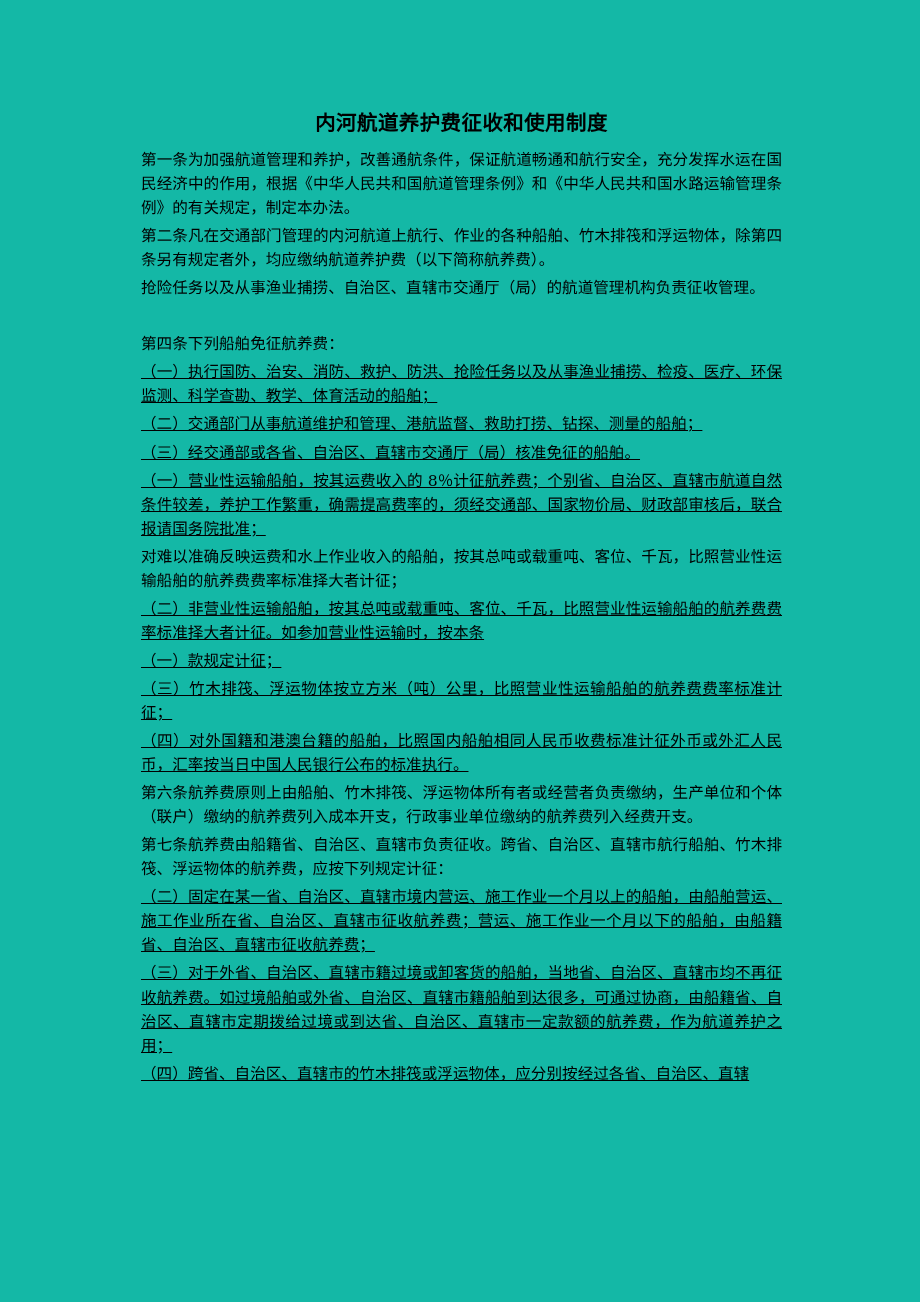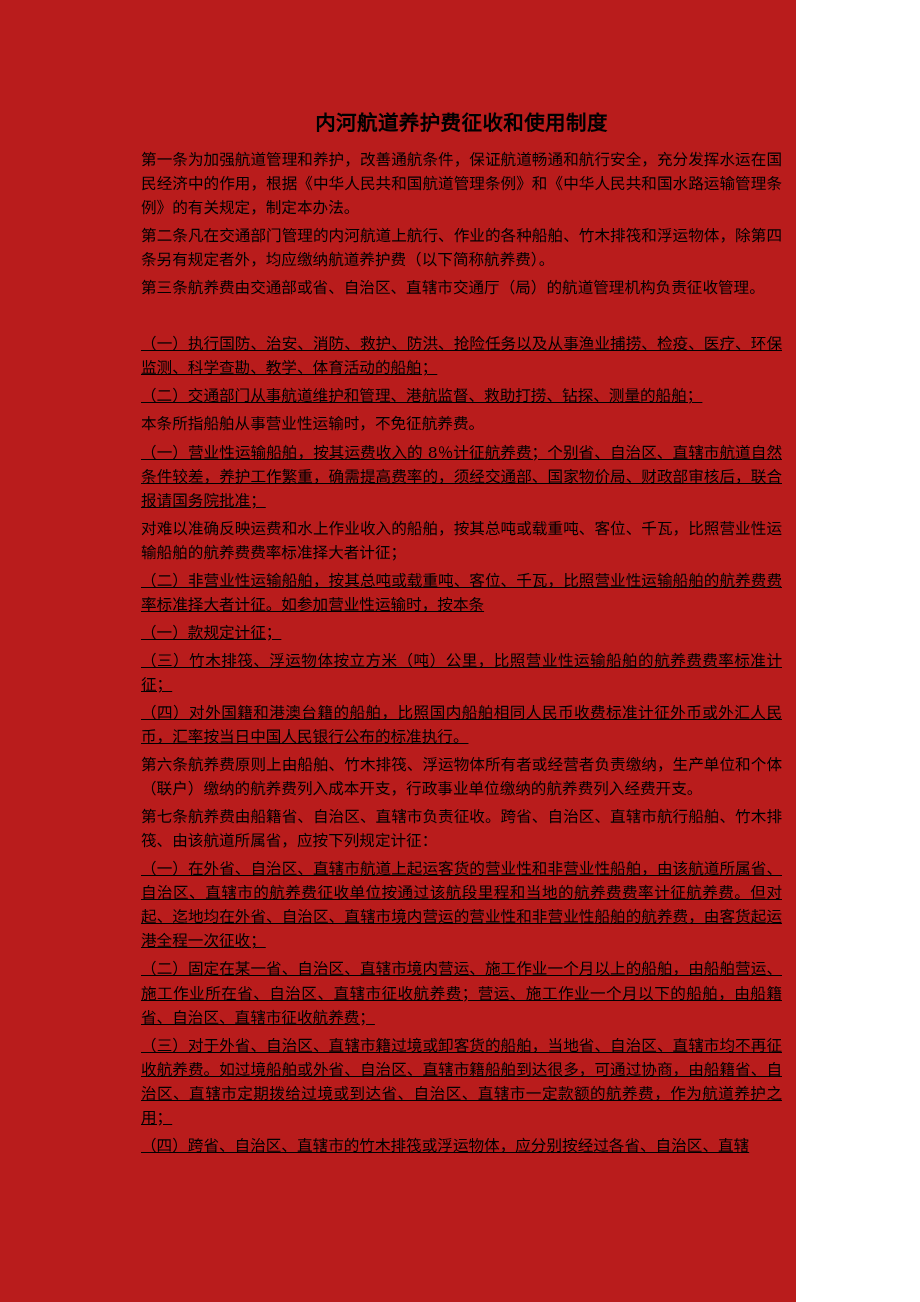--- a/index.html
+++ b/index.html
@@ -11,23 +11,23 @@
   body {
     width: 920px;
     height: 1302px;
     overflow: hidden;
     font-family: "DejaVu Serif", "Liberation Serif", serif;
     color: #000000;
     -webkit-font-smoothing: antialiased;
   }
   .page {
     position: relative;
-    width: 796px;
+    width: 920px;
     height: 1302px;
-    background: #b91c1c;
+    background: #14b8a6;
     box-sizing: border-box;
   }
   .content {
     position: absolute;
     left: 137px;
     top: 108px;
     width: 649px;
   }
   .doc-title {
     font-size: 20.5px;
@@ -70,50 +70,50 @@
   <div class="content">
 
     <h1 class="doc-title">内河航道养护费征收和使用制度</h1>
 
     <div class="body-block">
 
       <p class="para">第一条为加强航道管理和养护，改善通航条件，保证航道畅通和航行安全，充分发挥水运在国民经济中的作用，根据《中华人民共和国航道管理条例》和《中华人民共和国水路运输管理条例》的有关规定，制定本办法。</p>
 
       <p class="para">第二条凡在交通部门管理的内河航道上航行、作业的各种船舶、竹木排筏和浮运物体，除第四条另有规定者外，均应缴纳航道养护费（以下简称航养费）。</p>
 
-      <p class="para">第三条航养费由交通部或省、自治区、直辖市交通厅（局）的航道管理机构负责征收管理。</p>
+      <p class="para">抢险任务以及从事渔业捕捞、自治区、直辖市交通厅（局）的航道管理机构负责征收管理。</p>
 
       <p class="para spacer-line">&nbsp;</p>
 
+      <p class="para">第四条下列船舶免征航养费：</p>
 
       <p class="para indent">（一）执行国防、治安、消防、救护、防洪、抢险任务以及从事渔业捕捞、检疫、医疗、环保监测、科学查勘、教学、体育活动的船舶；</p>
 
       <p class="para indent">（二）交通部门从事航道维护和管理、港航监督、救助打捞、钻探、测量的船舶；</p>
 
+      <p class="para indent">（三）经交通部或各省、自治区、直辖市交通厅（局）核准免征的船舶。</p>
 
-      <p class="para">本条所指船舶从事营业性运输时，不免征航养费。</p>
 
 
       <p class="para indent">（一）营业性运输船舶，按其运费收入的 8％计征航养费；个别省、自治区、直辖市航道自然条件较差，养护工作繁重，确需提高费率的，须经交通部、国家物价局、财政部审核后，联合报请国务院批准；</p>
 
       <p class="para">对难以准确反映运费和水上作业收入的船舶，按其总吨或载重吨、客位、千瓦，比照营业性运输船舶的航养费费率标准择大者计征；</p>
 
       <p class="para indent">（二）非营业性运输船舶，按其总吨或载重吨、客位、千瓦，比照营业性运输船舶的航养费费率标准择大者计征。如参加营业性运输时，按本条</p>
 
       <p class="para indent">（一）款规定计征；</p>
 
       <p class="para indent">（三）竹木排筏、浮运物体按立方米（吨）公里，比照营业性运输船舶的航养费费率标准计征；</p>
 
       <p class="para indent">（四）对外国籍和港澳台籍的船舶，比照国内船舶相同人民币收费标准计征外币或外汇人民币，汇率按当日中国人民银行公布的标准执行。</p>
 
       <p class="para">第六条航养费原则上由船舶、竹木排筏、浮运物体所有者或经营者负责缴纳，生产单位和个体（联户）缴纳的航养费列入成本开支，行政事业单位缴纳的航养费列入经费开支。</p>
 
-      <p class="para">第七条航养费由船籍省、自治区、直辖市负责征收。跨省、自治区、直辖市航行船舶、竹木排筏、由该航道所属省，应按下列规定计征：</p>
+      <p class="para">第七条航养费由船籍省、自治区、直辖市负责征收。跨省、自治区、直辖市航行船舶、竹木排筏、浮运物体的航养费，应按下列规定计征：</p>
 
-      <p class="para indent">（一）在外省、自治区、直辖市航道上起运客货的营业性和非营业性船舶，由该航道所属省、自治区、直辖市的航养费征收单位按通过该航段里程和当地的航养费费率计征航养费。但对起、迄地均在外省、自治区、直辖市境内营运的营业性和非营业性船舶的航养费，由客货起运港全程一次征收；</p>
 
       <p class="para indent">（二）固定在某一省、自治区、直辖市境内营运、施工作业一个月以上的船舶，由船舶营运、施工作业所在省、自治区、直辖市征收航养费；营运、施工作业一个月以下的船舶，由船籍省、自治区、直辖市征收航养费；</p>
 
       <p class="para indent">（三）对于外省、自治区、直辖市籍过境或卸客货的船舶，当地省、自治区、直辖市均不再征收航养费。如过境船舶或外省、自治区、直辖市籍船舶到达很多，可通过协商，由船籍省、自治区、直辖市定期拨给过境或到达省、自治区、直辖市一定款额的航养费，作为航道养护之用；</p>
 
       <p class="para indent">（四）跨省、自治区、直辖市的竹木排筏或浮运物体，应分别按经过各省、自治区、直辖</p>
 
     </div>
   </div>
 </div>

